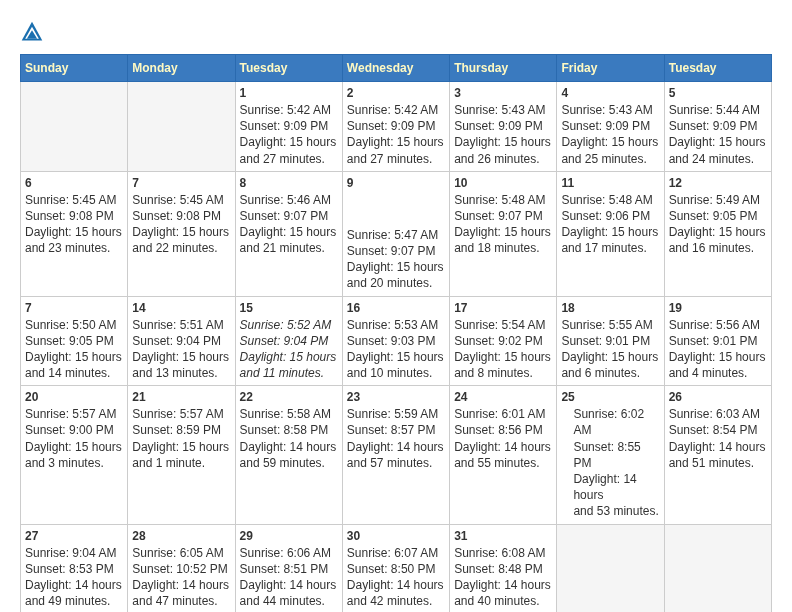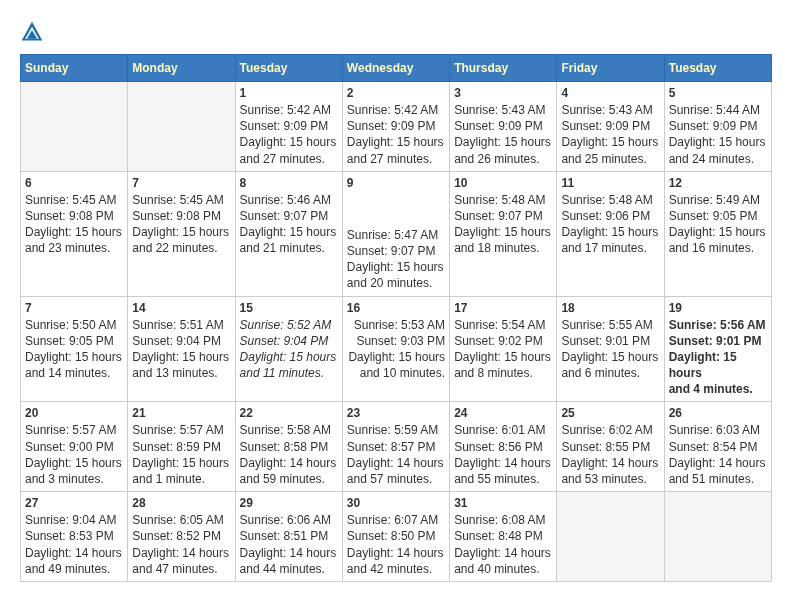--- a/index.html
+++ b/index.html
@@ -227,42 +227,42 @@
         </td>
         <td>
           <span class="day-number">15</span>
           <div class="day-info" style="white-space: pre-line; font-style: italic;">Sunrise: 5:52 AM
 Sunset: 9:04 PM
 Daylight: 15 hours
 and 11 minutes.</div>
         </td>
         <td>
           <span class="day-number">16</span>
-          <div class="day-info" style="white-space: pre-line; text-align: right;">Sunrise: 5:53 AM
+          <div class="day-info" style="white-space: pre-line;">Sunrise: 5:53 AM
 Sunset: 9:03 PM
 Daylight: 15 hours
 and 10 minutes.</div>
         </td>
         <td>
           <span class="day-number">17</span>
           <div class="day-info" style="white-space: pre-line;">Sunrise: 5:54 AM
 Sunset: 9:02 PM
 Daylight: 15 hours
 and 8 minutes.</div>
         </td>
         <td>
           <span class="day-number">18</span>
           <div class="day-info" style="white-space: pre-line;">Sunrise: 5:55 AM
 Sunset: 9:01 PM
 Daylight: 15 hours
 and 6 minutes.</div>
         </td>
         <td>
           <span class="day-number">19</span>
-          <div class="day-info" style="white-space: pre-line; font-weight: bold;">Sunrise: 5:56 AM
+          <div class="day-info" style="white-space: pre-line;">Sunrise: 5:56 AM
 Sunset: 9:01 PM
 Daylight: 15 hours
 and 4 minutes.</div>
         </td>
       </tr>
       <tr>
         <td>
           <span class="day-number">20</span>
           <div class="day-info" style="white-space: pre-line;">Sunrise: 5:57 AM
 Sunset: 9:00 PM
@@ -292,21 +292,21 @@
         </td>
         <td>
           <span class="day-number">24</span>
           <div class="day-info" style="white-space: pre-line;">Sunrise: 6:01 AM
 Sunset: 8:56 PM
 Daylight: 14 hours
 and 55 minutes.</div>
         </td>
         <td>
           <span class="day-number">25</span>
-          <div class="day-info" style="white-space: pre-line;">Sunrise: 6:02 AM
+          <div class="day-info" style="white-space: pre-line; margin-left: 12px;">Sunrise: 6:02 AM
 Sunset: 8:55 PM
 Daylight: 14 hours
 and 53 minutes.</div>
         </td>
         <td>
           <span class="day-number">26</span>
           <div class="day-info" style="white-space: pre-line;">Sunrise: 6:03 AM
 Sunset: 8:54 PM
 Daylight: 14 hours
 and 51 minutes.</div>
@@ -316,21 +316,21 @@
         <td>
           <span class="day-number">27</span>
           <div class="day-info" style="white-space: pre-line;">Sunrise: 9:04 AM
 Sunset: 8:53 PM
 Daylight: 14 hours
 and 49 minutes.</div>
         </td>
         <td>
           <span class="day-number">28</span>
           <div class="day-info" style="white-space: pre-line;">Sunrise: 6:05 AM
-Sunset: 8:52 PM
+Sunset: 10:52 PM
 Daylight: 14 hours
 and 47 minutes.</div>
         </td>
         <td>
           <span class="day-number">29</span>
           <div class="day-info" style="white-space: pre-line;">Sunrise: 6:06 AM
 Sunset: 8:51 PM
 Daylight: 14 hours
 and 44 minutes.</div>
         </td>

